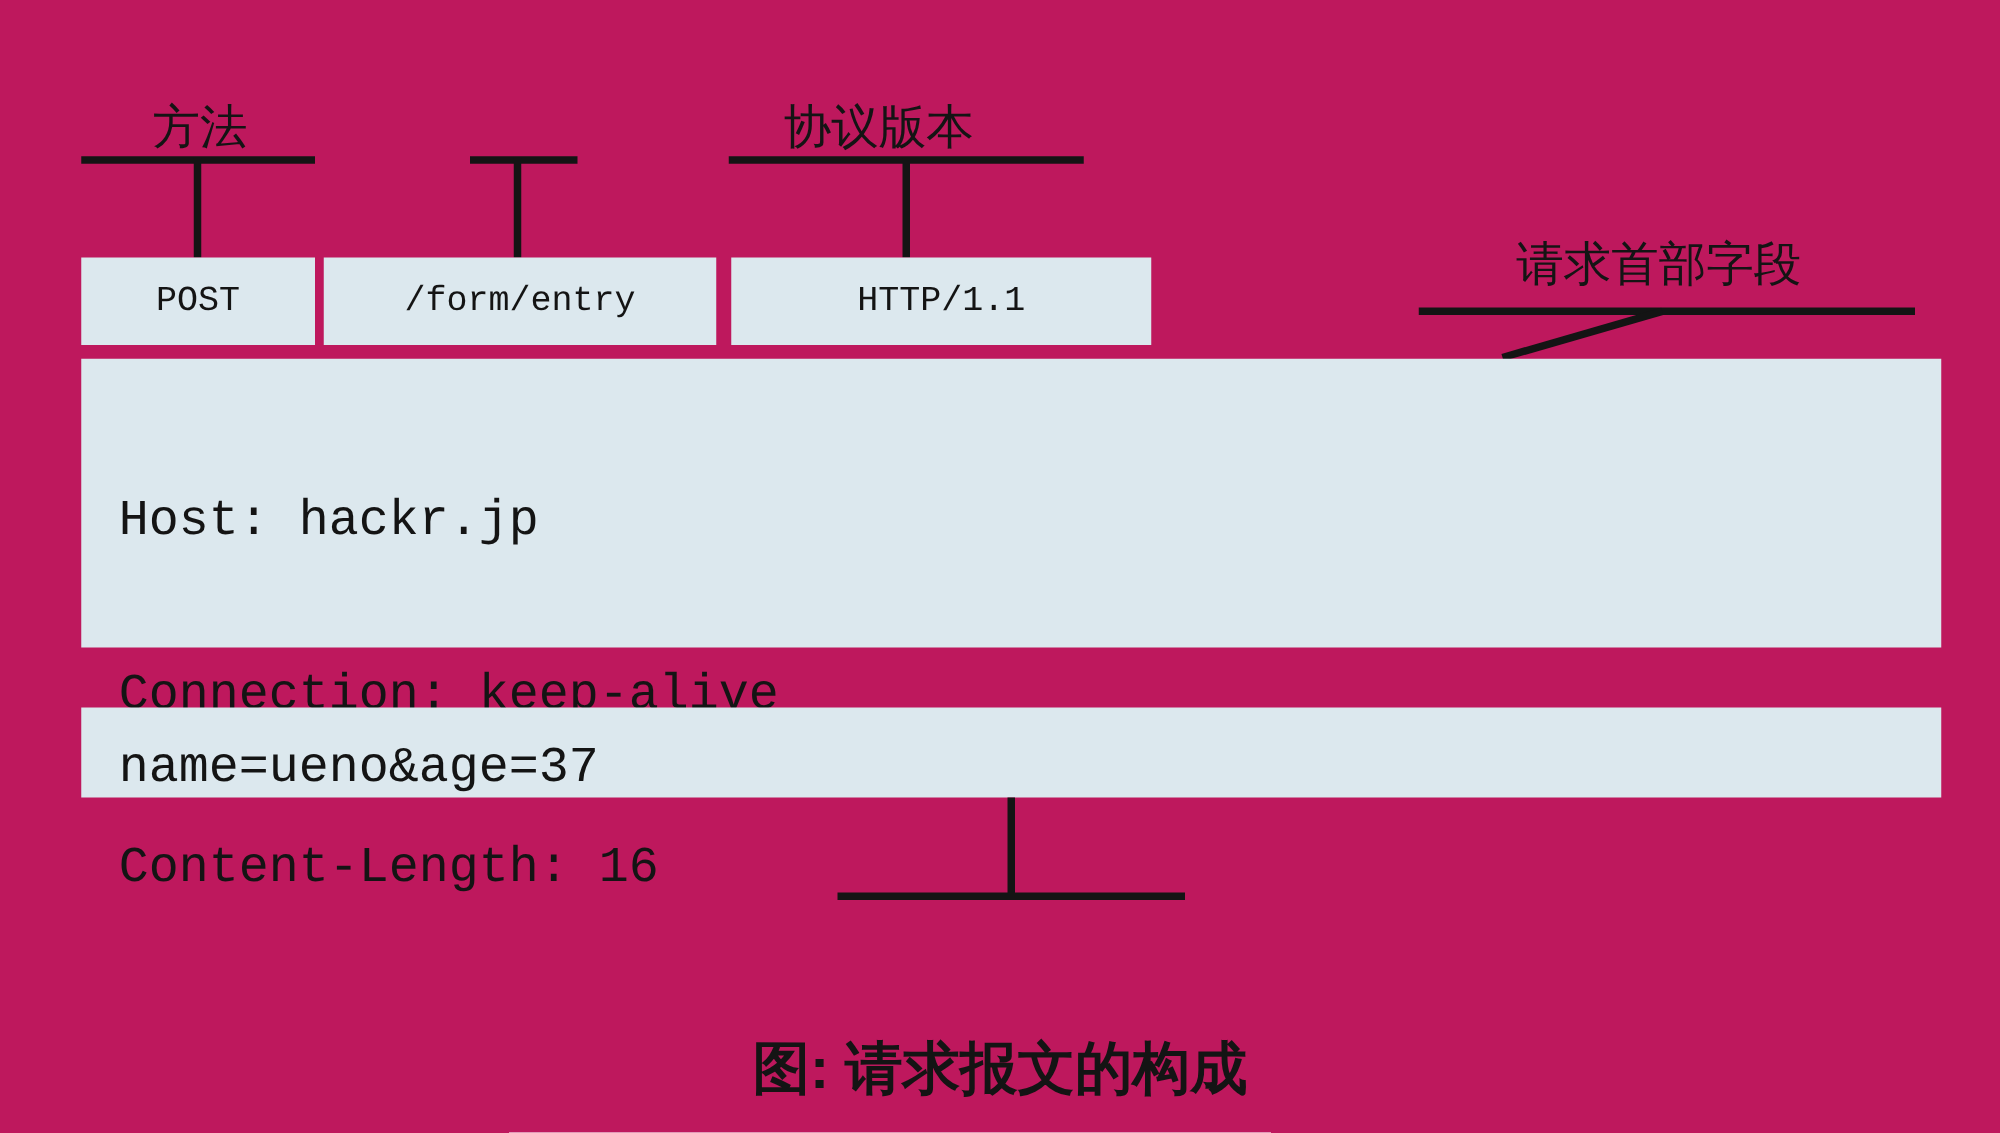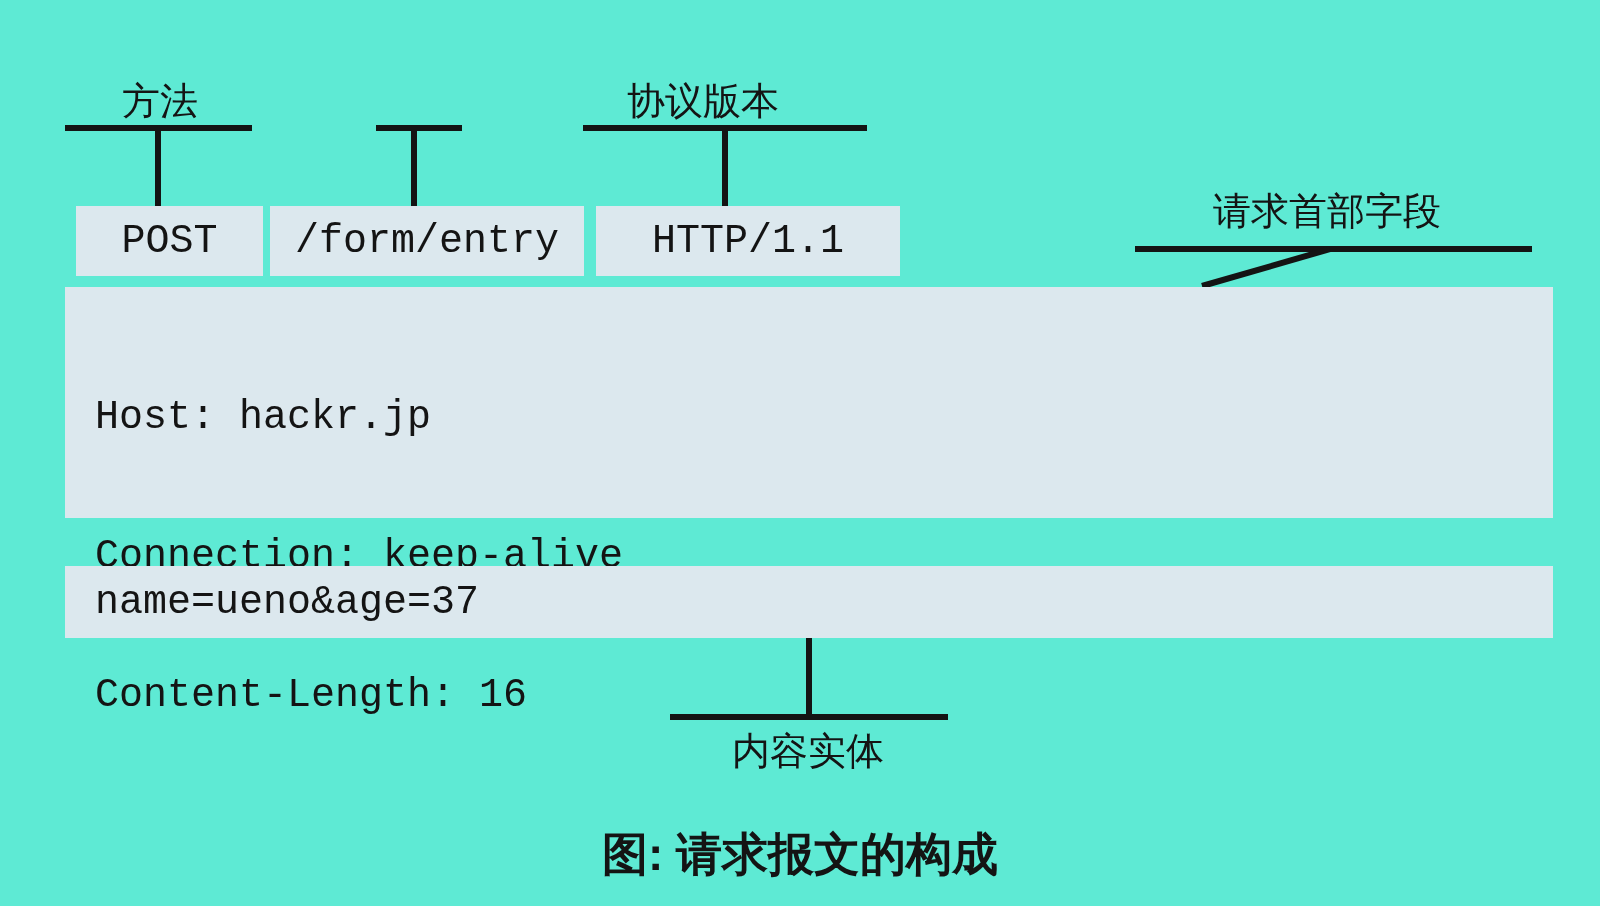--- a/index.html
+++ b/index.html
@@ -4,21 +4,21 @@
 <style>
   html, body {
     margin: 0;
     padding: 0;
     background: #ffffff;
   }
   .canvas {
     position: relative;
     width: 1600px;
     height: 906px;
-    background: #5eead4;
+    background: #be185d;
     overflow: hidden;
     font-family: "Liberation Sans", sans-serif;
   }
   .cjk-label {
     position: absolute;
     width: 240px;
     text-align: center;
     font-size: 38px;
     color: var(--ink);
     font-family: "Liberation Sans", sans-serif;
@@ -40,24 +40,23 @@
     background: var(--ink);
     transform-origin: left center;
   }
   .blue-box {
     position: absolute;
     background: var(--block-bg);
     display: flex;
     align-items: center;
     justify-content: center;
     font-family: "Liberation Mono", monospace;
-    font-size: 40px;
+    font-size: 28px;
     color: var(--ink);
     white-space: pre;
-    margin-left: 11px;
   }
   .blue-block {
     position: absolute;
     background: var(--block-bg);
     font-family: "Liberation Mono", monospace;
     font-size: 40px;
     color: var(--ink);
     white-space: pre;
     box-sizing: border-box;
   }
@@ -66,21 +65,21 @@
     width: 1488px; height: 231px;
     padding: 16px 0 0 30px;
   }
   .headers-block .hline-text {
     line-height: 49px;
   }
   .body-block {
     left: 65px; top: 566px;
     width: 1488px; height: 72px;
     display: flex;
-    align-items: center;
+    align-items: flex-end;
     padding-left: 30px;
   }
   .caption {
     position: absolute;
     left: 0; top: 824px;
     width: 1600px;
     text-align: center;
     font-size: 46px;
     font-weight: bold;
     color: var(--ink);
@@ -98,35 +97,34 @@
   <div class="hline" style="left:65px; top:125px; width:187px;"></div>
   <div class="hline" style="left:376px; top:125px; width:86px;"></div>
   <div class="hline" style="left:583px; top:125px; width:284px;"></div>
 
   <div class="vtick" style="left:155px; top:127px; height:79px;"></div>
   <div class="vtick" style="left:411px; top:127px; height:79px;"></div>
   <div class="vtick" style="left:722px; top:127px; height:79px;"></div>
 
   <div class="blue-box" style="left:65px; top:206px; width:187px; height:70px;">POST</div>
   <div class="blue-box" style="left:259px; top:206px; width:314px; height:70px;">/form/entry</div>
-  <div class="blue-box" style="left:585px; top:206px; width:304px; height:70px;">HTTP/1.1</div>
+  <div class="blue-box" style="left:585px; top:206px; width:336px; height:70px;">HTTP/1.1</div>
 
   <div class="cjk-label" style="left:1207px; top:186px;">请求首部字段</div>
   <div class="hline" style="left:1135px; top:246px; width:397px;"></div>
   <div class="diag" style="left:1202px; top:283px; width:133px; transform:rotate(-16.1deg);"></div>
 
   <div class="blue-block headers-block">
     <div class="hline-text">Host: hackr.jp</div>
     <div class="hline-text">Connection: keep-alive</div>
     <div class="hline-text">Content-Length: 16</div>
   </div>
 
   <div class="blue-block body-block">
     <span>name=ueno&amp;age=37</span>
   </div>
 
   <div class="vtick" style="left:806px; top:638px; height:79px;"></div>
   <div class="hline" style="left:670px; top:714px; width:278px;"></div>
-  <div class="cjk-label" style="left:688px; top:726px;">内容实体</div>
 
   <div class="caption">图: 请求报文的构成</div>
 
 </div>
 
 </body></html>

